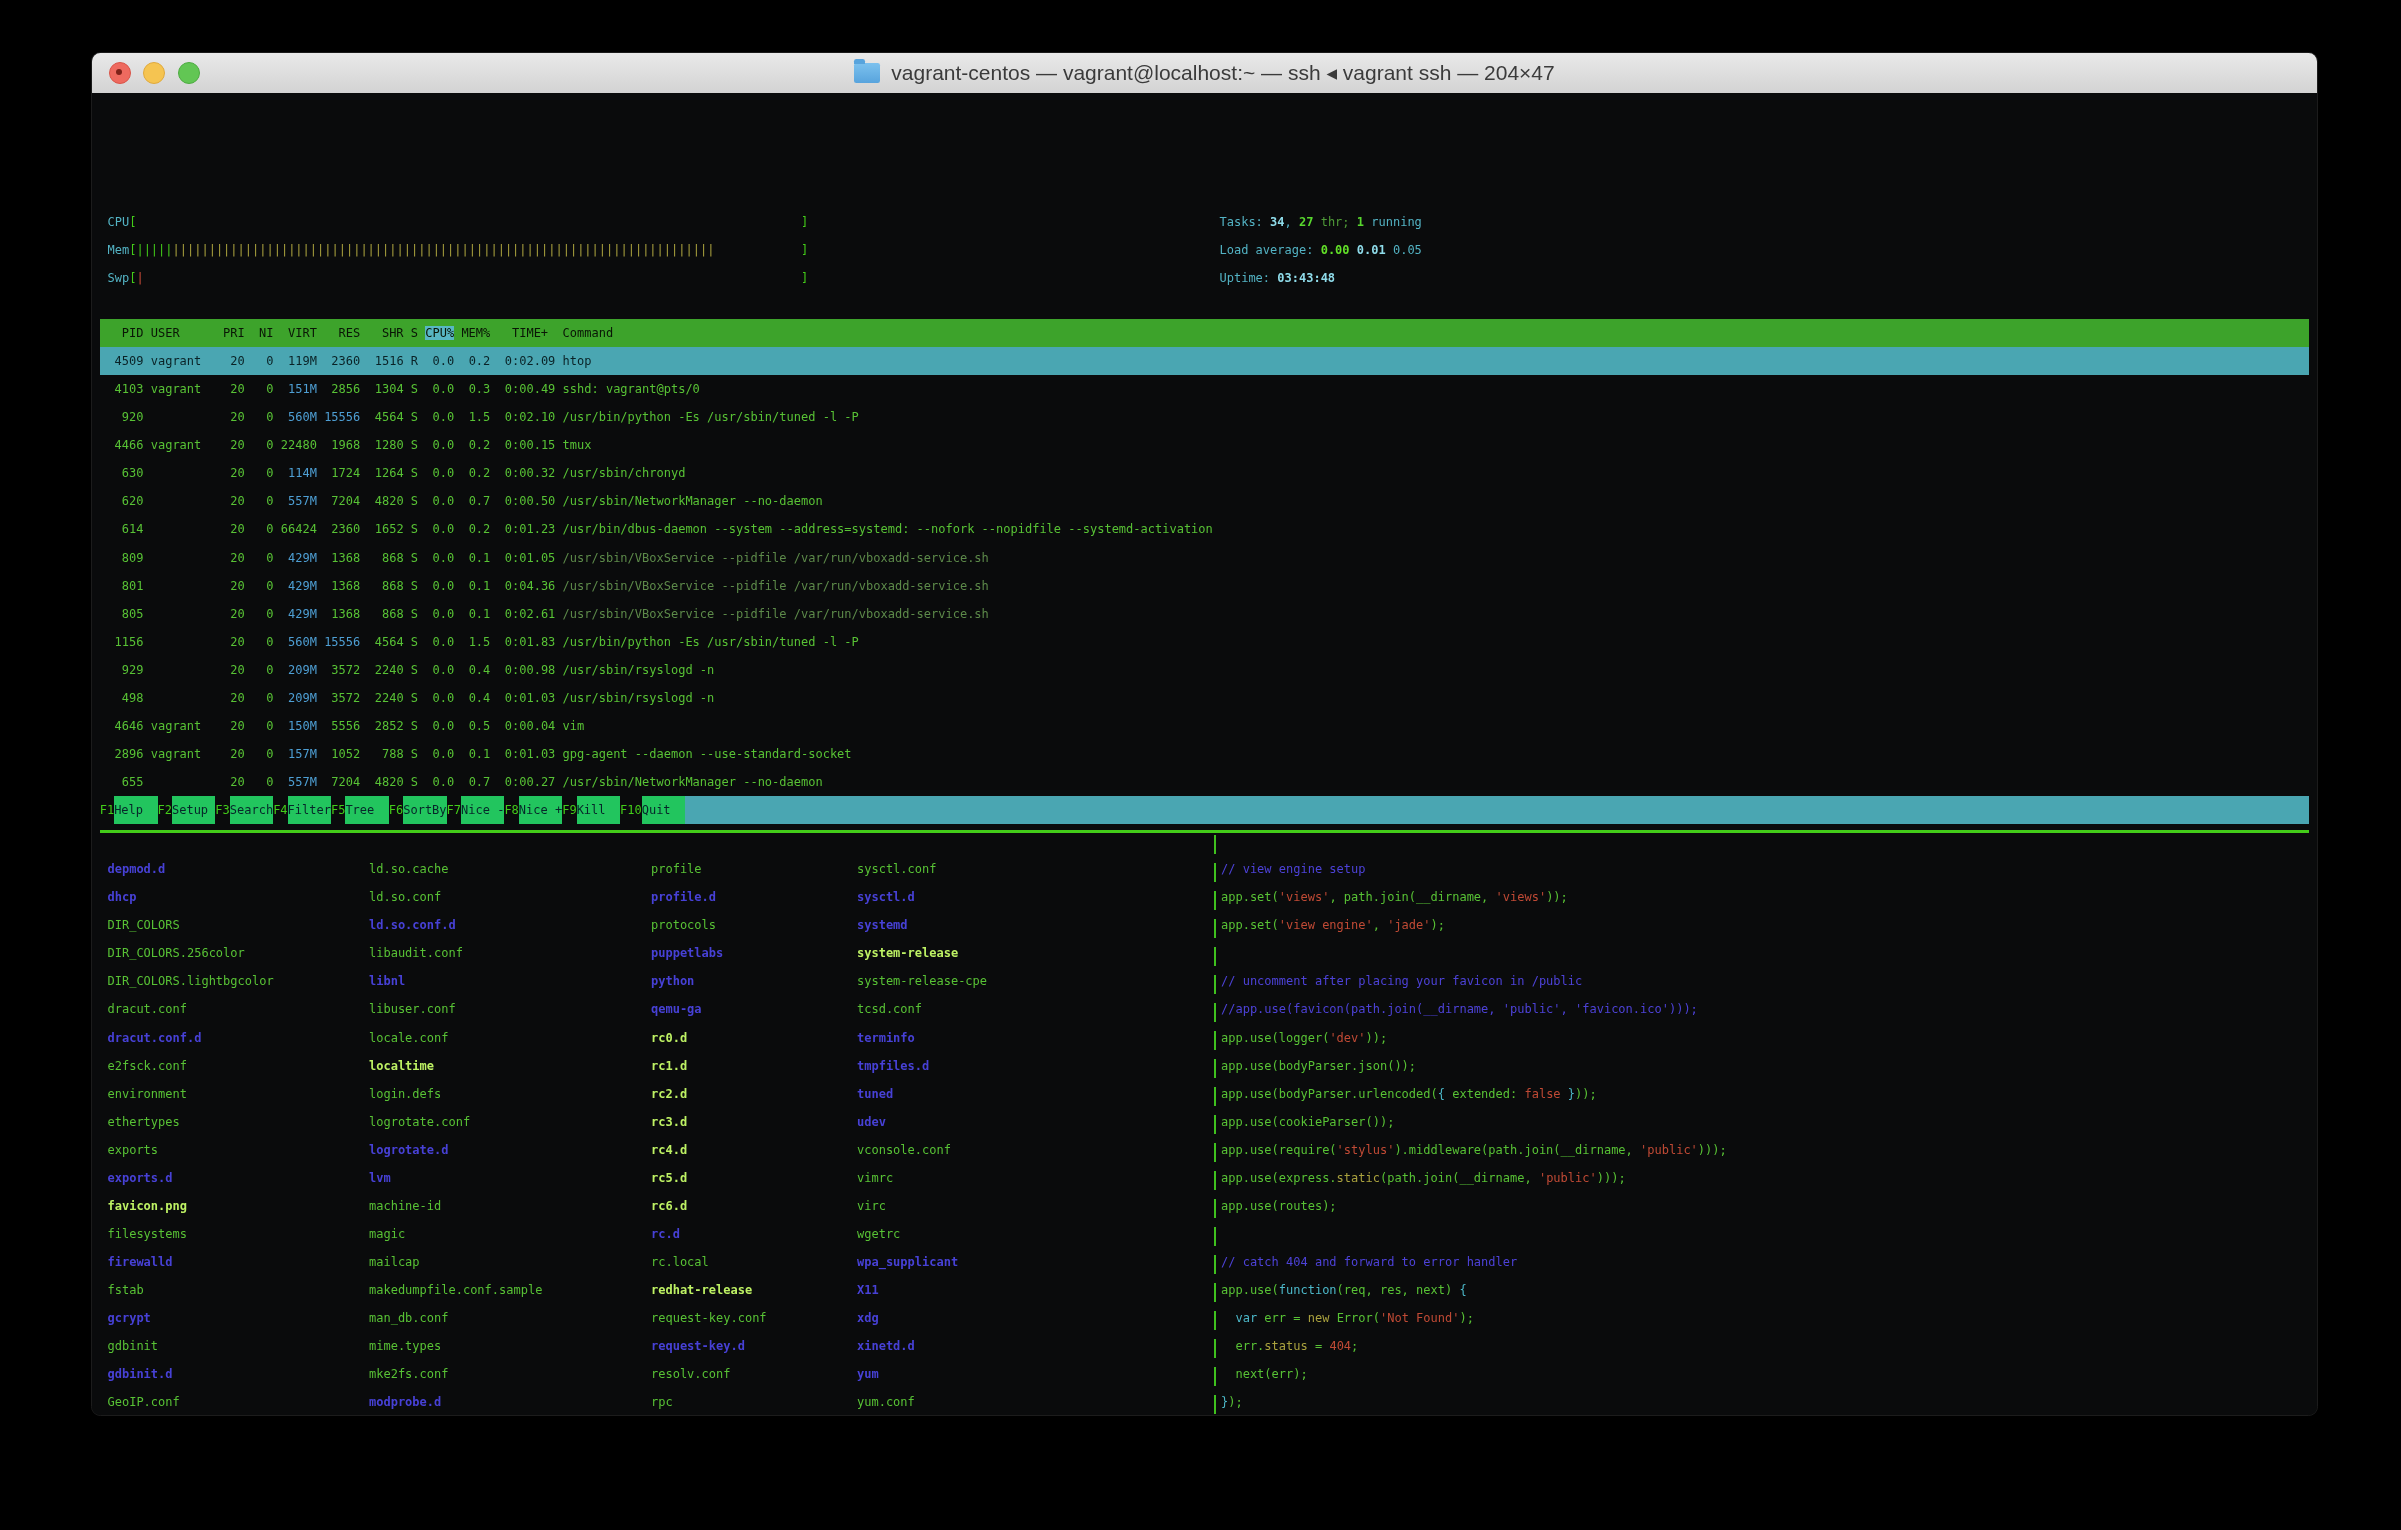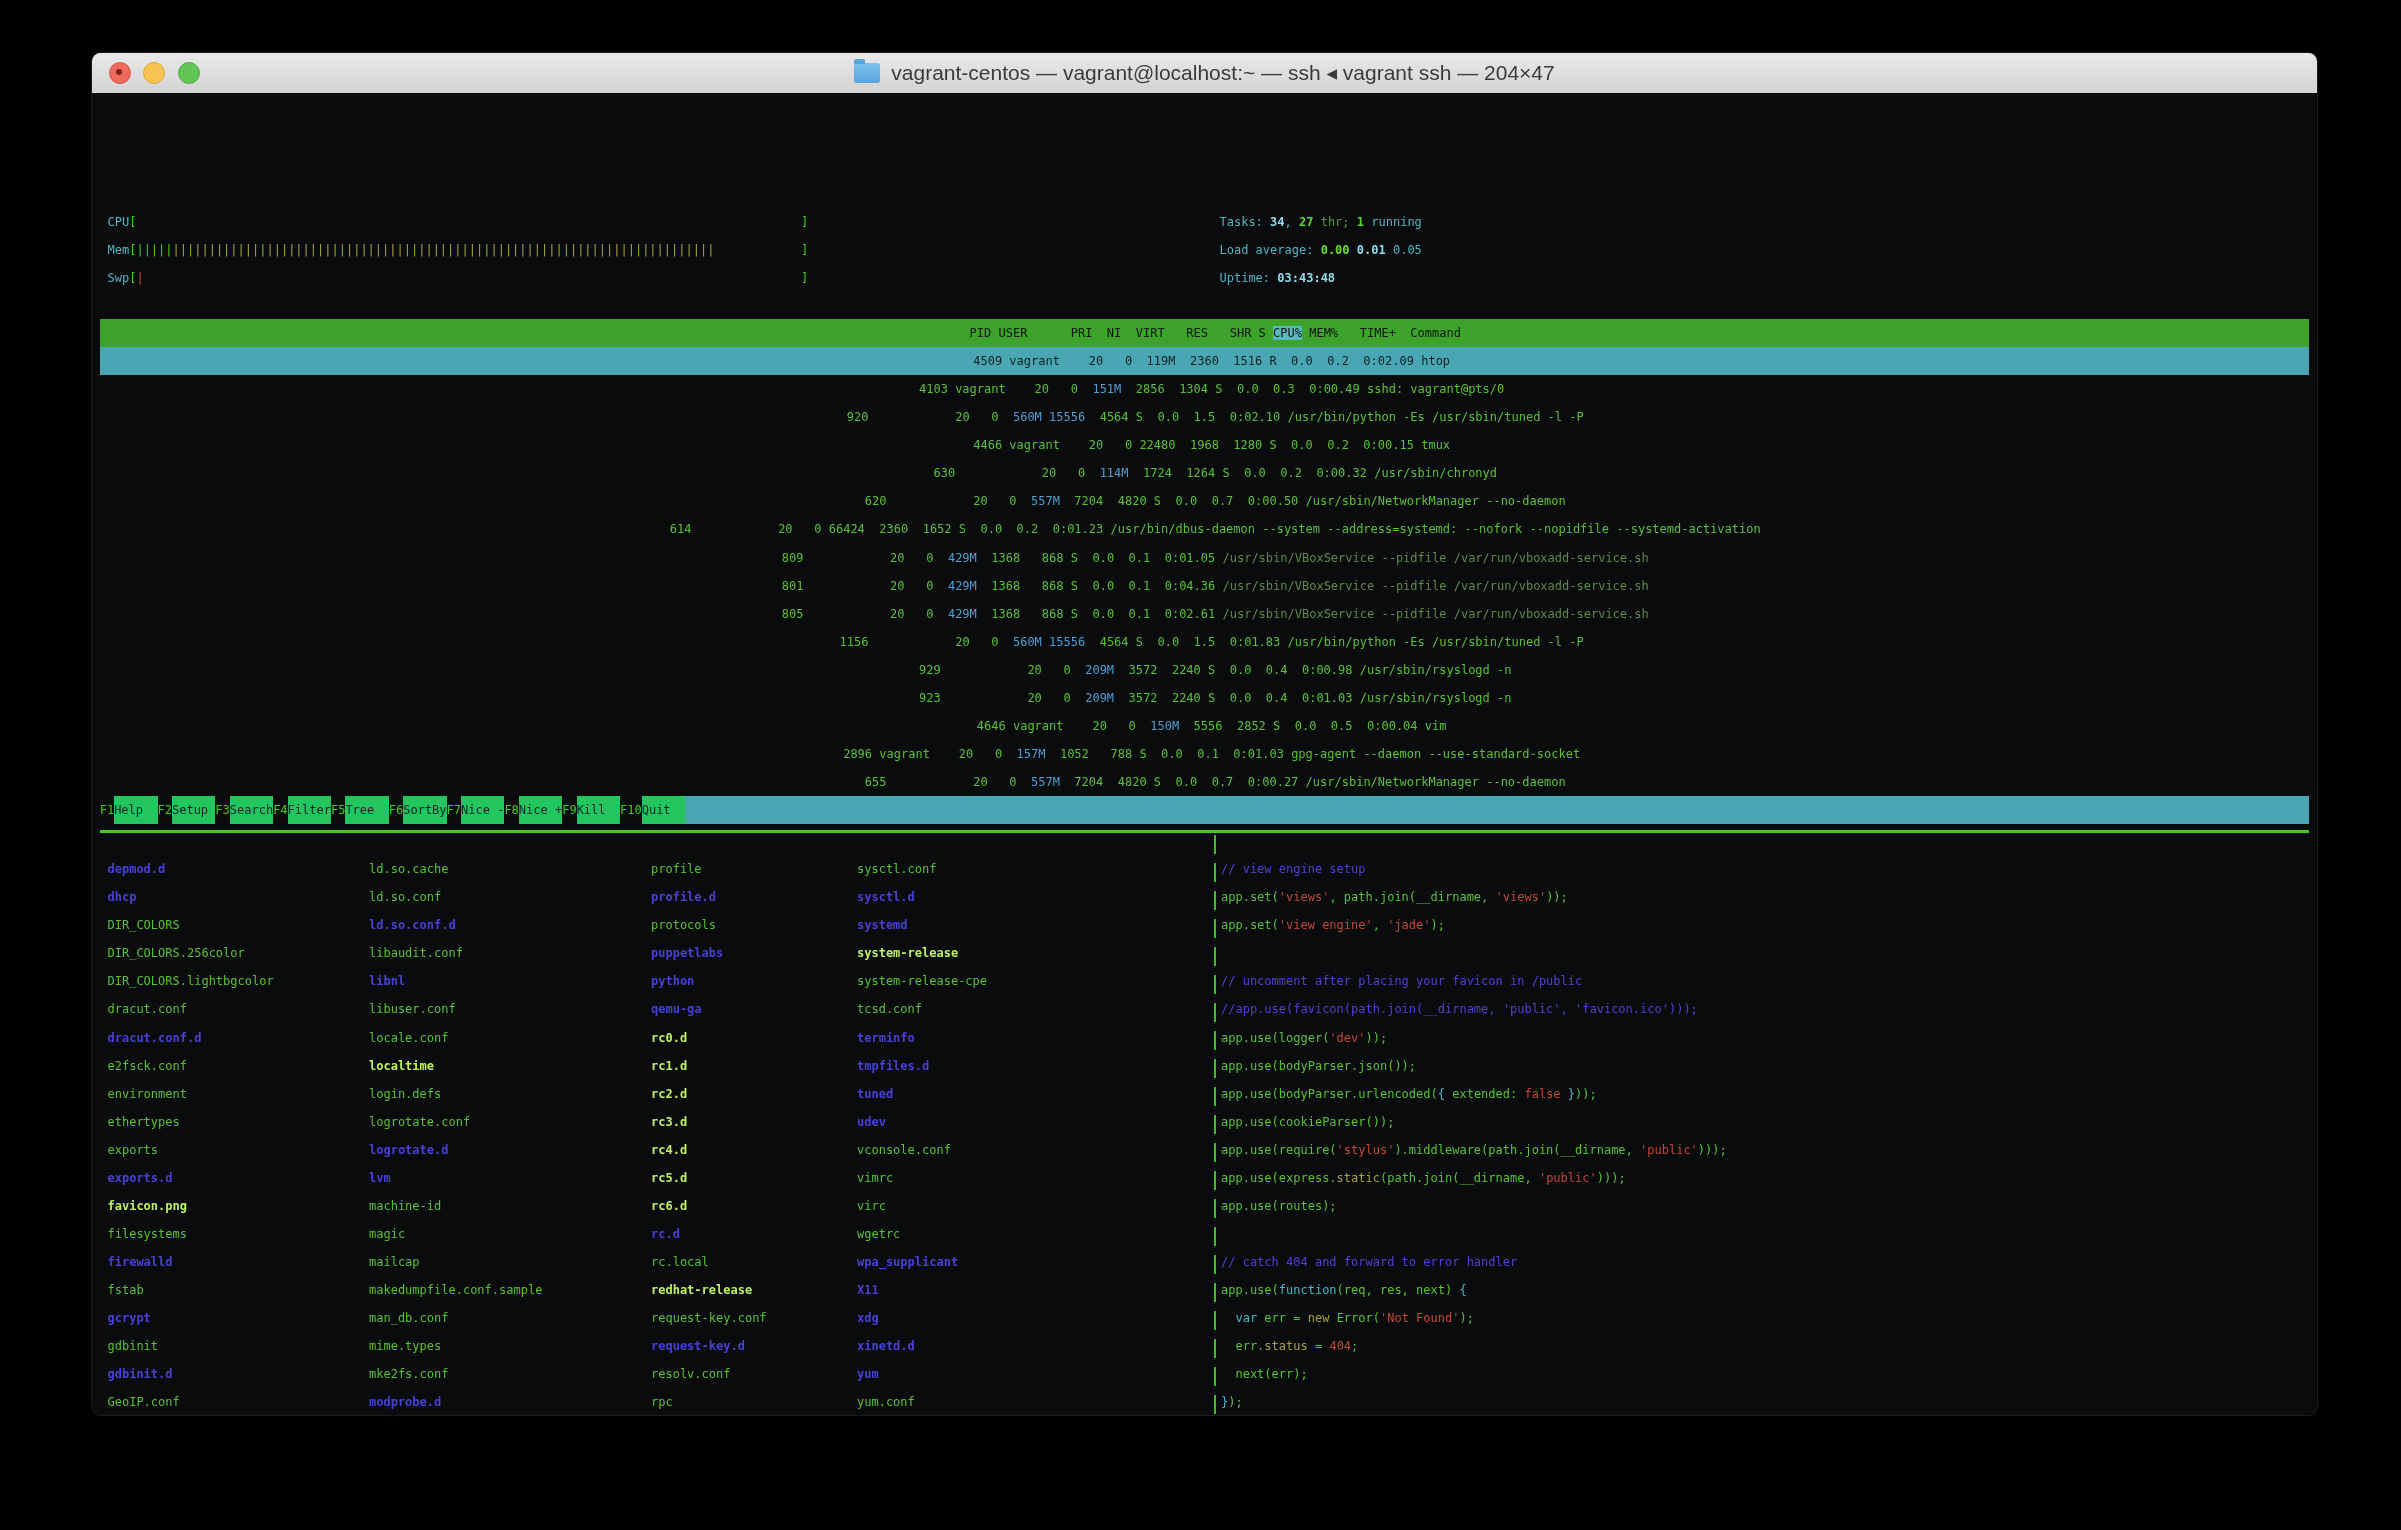--- a/index.html
+++ b/index.html
@@ -20,21 +20,21 @@
   .light.yellow{background:#f5c451;border:0.8px solid #dfa93d;}
   .light.green{background:#62c654;border:0.8px solid #4eab42;}
   .title-wrap{display:flex;align-items:center;gap:11px;}
   .folder-icon{width:26px;height:19.4px;background:linear-gradient(#7cc1ee,#58a4dd);border-radius:2.3px;position:relative;display:inline-block;}
   .folder-icon::before{content:"";position:absolute;left:0;top:-3.9px;width:11px;height:4.6px;background:#58a4dd;border-radius:2.3px 2.3px 0 0;}
 
   
   #term{position:absolute;left:0;top:40px;width:2225px;height:1322px;background:#0a0b0c;
         font-family:"DejaVu Sans Mono",monospace;font-size:12px;line-height:28px;}
   .tline{position:absolute;left:15.5px;white-space:pre;height:28px;}
-  .fill{position:absolute;left:7.7px;width:2209px;height:28px;white-space:pre;text-align:center;}
+  .fill{position:absolute;left:7.7px;width:2209px;height:28px;white-space:pre;}
   .fill .pad{padding-left:7.7px;}
 
   
   .sg-g  {color:#58c235;}                       
   .sg-br {color:#43cc19;}                       
   .sg-lbl{color:#53b3c4;}                       
   .sg-bhc{color:#8fdcea;font-weight:bold;}      
   .sg-bgn{color:#58d72e;font-weight:bold;}      
   .sg-bbg{color:#62e028;font-weight:bold;}      
   .sg-dgn{color:#4f9b38;}                       
@@ -92,21 +92,21 @@
       <div class="fill prow" style="top: 310px;"><span class="pad" style="white-space: pre;"><span class="sg-g">  920</span><span class="sg-g">          </span><span class="sg-g">  20   0</span><span class="sg-cy">  560M</span><span class="sg-cy"> 15556</span><span class="sg-g">  4564 S  0.0  1.5  0:02.10</span><span class="sg-g"> /usr/bin/python -Es /usr/sbin/tuned -l -P</span></span></div>
       <div class="fill prow" style="top: 338px;"><span class="pad" style="white-space: pre;"><span class="sg-g"> 4466</span><span class="sg-g"> vagrant  </span><span class="sg-g">  20   0</span><span class="sg-g"> 22480</span><span class="sg-g">  1968</span><span class="sg-g">  1280 S  0.0  0.2  0:00.15</span><span class="sg-g"> tmux</span></span></div>
       <div class="fill prow" style="top: 366px;"><span class="pad" style="white-space: pre;"><span class="sg-g">  630</span><span class="sg-g">          </span><span class="sg-g">  20   0</span><span class="sg-cy">  114M</span><span class="sg-g">  1724</span><span class="sg-g">  1264 S  0.0  0.2  0:00.32</span><span class="sg-g"> /usr/sbin/chronyd</span></span></div>
       <div class="fill prow" style="top: 394px;"><span class="pad" style="white-space: pre;"><span class="sg-g">  620</span><span class="sg-g">          </span><span class="sg-g">  20   0</span><span class="sg-cy">  557M</span><span class="sg-g">  7204</span><span class="sg-g">  4820 S  0.0  0.7  0:00.50</span><span class="sg-g"> /usr/sbin/NetworkManager --no-daemon</span></span></div>
       <div class="fill prow" style="top: 422px;"><span class="pad" style="white-space: pre;"><span class="sg-g">  614</span><span class="sg-g">          </span><span class="sg-g">  20   0</span><span class="sg-g"> 66424</span><span class="sg-g">  2360</span><span class="sg-g">  1652 S  0.0  0.2  0:01.23</span><span class="sg-g"> /usr/bin/dbus-daemon --system --address=systemd: --nofork --nopidfile --systemd-activation</span></span></div>
       <div class="fill prow" style="top: 451px;"><span class="pad" style="white-space: pre;"><span class="sg-g">  809</span><span class="sg-g">          </span><span class="sg-g">  20   0</span><span class="sg-cy">  429M</span><span class="sg-g">  1368</span><span class="sg-g">   868 S  0.0  0.1  0:01.05</span><span class="sg-dim"> /usr/sbin/VBoxService --pidfile /var/run/vboxadd-service.sh</span></span></div>
       <div class="fill prow" style="top: 479px;"><span class="pad" style="white-space: pre;"><span class="sg-g">  801</span><span class="sg-g">          </span><span class="sg-g">  20   0</span><span class="sg-cy">  429M</span><span class="sg-g">  1368</span><span class="sg-g">   868 S  0.0  0.1  0:04.36</span><span class="sg-dim"> /usr/sbin/VBoxService --pidfile /var/run/vboxadd-service.sh</span></span></div>
       <div class="fill prow" style="top: 507px;"><span class="pad" style="white-space: pre;"><span class="sg-g">  805</span><span class="sg-g">          </span><span class="sg-g">  20   0</span><span class="sg-cy">  429M</span><span class="sg-g">  1368</span><span class="sg-g">   868 S  0.0  0.1  0:02.61</span><span class="sg-dim"> /usr/sbin/VBoxService --pidfile /var/run/vboxadd-service.sh</span></span></div>
       <div class="fill prow" style="top: 535px;"><span class="pad" style="white-space: pre;"><span class="sg-g"> 1156</span><span class="sg-g">          </span><span class="sg-g">  20   0</span><span class="sg-cy">  560M</span><span class="sg-cy"> 15556</span><span class="sg-g">  4564 S  0.0  1.5  0:01.83</span><span class="sg-g"> /usr/bin/python -Es /usr/sbin/tuned -l -P</span></span></div>
       <div class="fill prow" style="top: 563px;"><span class="pad" style="white-space: pre;"><span class="sg-g">  929</span><span class="sg-g">          </span><span class="sg-g">  20   0</span><span class="sg-cy">  209M</span><span class="sg-g">  3572</span><span class="sg-g">  2240 S  0.0  0.4  0:00.98</span><span class="sg-g"> /usr/sbin/rsyslogd -n</span></span></div>
-      <div class="fill prow" style="top: 591px;"><span class="pad" style="white-space: pre;"><span class="sg-g">  923</span><span class="sg-g">          </span><span class="sg-g">  20   0</span><span class="sg-cy">  209M</span><span class="sg-g">  3572</span><span class="sg-g">  2240 S  0.0  0.4  0:01.03</span><span class="sg-g"> /usr/sbin/rsyslogd -n</span></span></div>
+      <div class="fill prow" style="top: 591px;"><span class="pad" style="white-space: pre;"><span class="sg-g">  498</span><span class="sg-g">          </span><span class="sg-g">  20   0</span><span class="sg-cy">  209M</span><span class="sg-g">  3572</span><span class="sg-g">  2240 S  0.0  0.4  0:01.03</span><span class="sg-g"> /usr/sbin/rsyslogd -n</span></span></div>
       <div class="fill prow" style="top: 619px;"><span class="pad" style="white-space: pre;"><span class="sg-g"> 4646</span><span class="sg-g"> vagrant  </span><span class="sg-g">  20   0</span><span class="sg-cy">  150M</span><span class="sg-g">  5556</span><span class="sg-g">  2852 S  0.0  0.5  0:00.04</span><span class="sg-g"> vim</span></span></div>
       <div class="fill prow" style="top: 647px;"><span class="pad" style="white-space: pre;"><span class="sg-g"> 2896</span><span class="sg-g"> vagrant  </span><span class="sg-g">  20   0</span><span class="sg-cy">  157M</span><span class="sg-g">  1052</span><span class="sg-g">   788 S  0.0  0.1  0:01.03</span><span class="sg-g"> gpg-agent --daemon --use-standard-socket</span></span></div>
       <div class="fill prow" style="top: 675px;"><span class="pad" style="white-space: pre;"><span class="sg-g">  655</span><span class="sg-g">          </span><span class="sg-g">  20   0</span><span class="sg-cy">  557M</span><span class="sg-g">  7204</span><span class="sg-g">  4820 S  0.0  0.7  0:00.27</span><span class="sg-g"> /usr/sbin/NetworkManager --no-daemon</span></span></div>
       <div class="fill fbar" style="top: 703px;"><span class="fk">F1</span><span class="fd">Help  </span><span class="fk">F2</span><span class="fd">Setup </span><span class="fk">F3</span><span class="fd">Search</span><span class="fk">F4</span><span class="fd">Filter</span><span class="fk">F5</span><span class="fd">Tree  </span><span class="fk">F6</span><span class="fd">SortBy</span><span class="fk">F7</span><span class="fd">Nice -</span><span class="fk">F8</span><span class="fd">Nice +</span><span class="fk">F9</span><span class="fd">Kill  </span><span class="fk">F10</span><span class="fd">Quit  </span><span class="fdfill"></span></div>
       <div class="divline" style="top: 737px;"></div>
       <div class="vsep" style="left: 1122px; top: 742px; height: 643px;"></div>
       <div class="tline" style="top: 762px; left: 0px;"><span class="f-dir" style="position: absolute; left: 15.5px; white-space: pre;">depmod.d</span><span class="f-file" style="position: absolute; left: 277px; white-space: pre;">ld.so.cache</span><span class="f-file" style="position: absolute; left: 559px; white-space: pre;">profile</span><span class="f-file" style="position: absolute; left: 765px; white-space: pre;">sysctl.conf</span></div>
       <div class="tline" style="top: 790px; left: 0px;"><span class="f-dir" style="position: absolute; left: 15.5px; white-space: pre;">dhcp</span><span class="f-file" style="position: absolute; left: 277px; white-space: pre;">ld.so.conf</span><span class="f-dir" style="position: absolute; left: 559px; white-space: pre;">profile.d</span><span class="f-dir" style="position: absolute; left: 765px; white-space: pre;">sysctl.d</span></div>
       <div class="tline" style="top: 818px; left: 0px;"><span class="f-file" style="position: absolute; left: 15.5px; white-space: pre;">DIR_COLORS</span><span class="f-dir" style="position: absolute; left: 277px; white-space: pre;">ld.so.conf.d</span><span class="f-file" style="position: absolute; left: 559px; white-space: pre;">protocols</span><span class="f-dir" style="position: absolute; left: 765px; white-space: pre;">systemd</span></div>
       <div class="tline" style="top: 846px; left: 0px;"><span class="f-file" style="position: absolute; left: 15.5px; white-space: pre;">DIR_COLORS.256color</span><span class="f-file" style="position: absolute; left: 277px; white-space: pre;">libaudit.conf</span><span class="f-dir" style="position: absolute; left: 559px; white-space: pre;">puppetlabs</span><span class="f-link" style="position: absolute; left: 765px; white-space: pre;">system-release</span></div>

